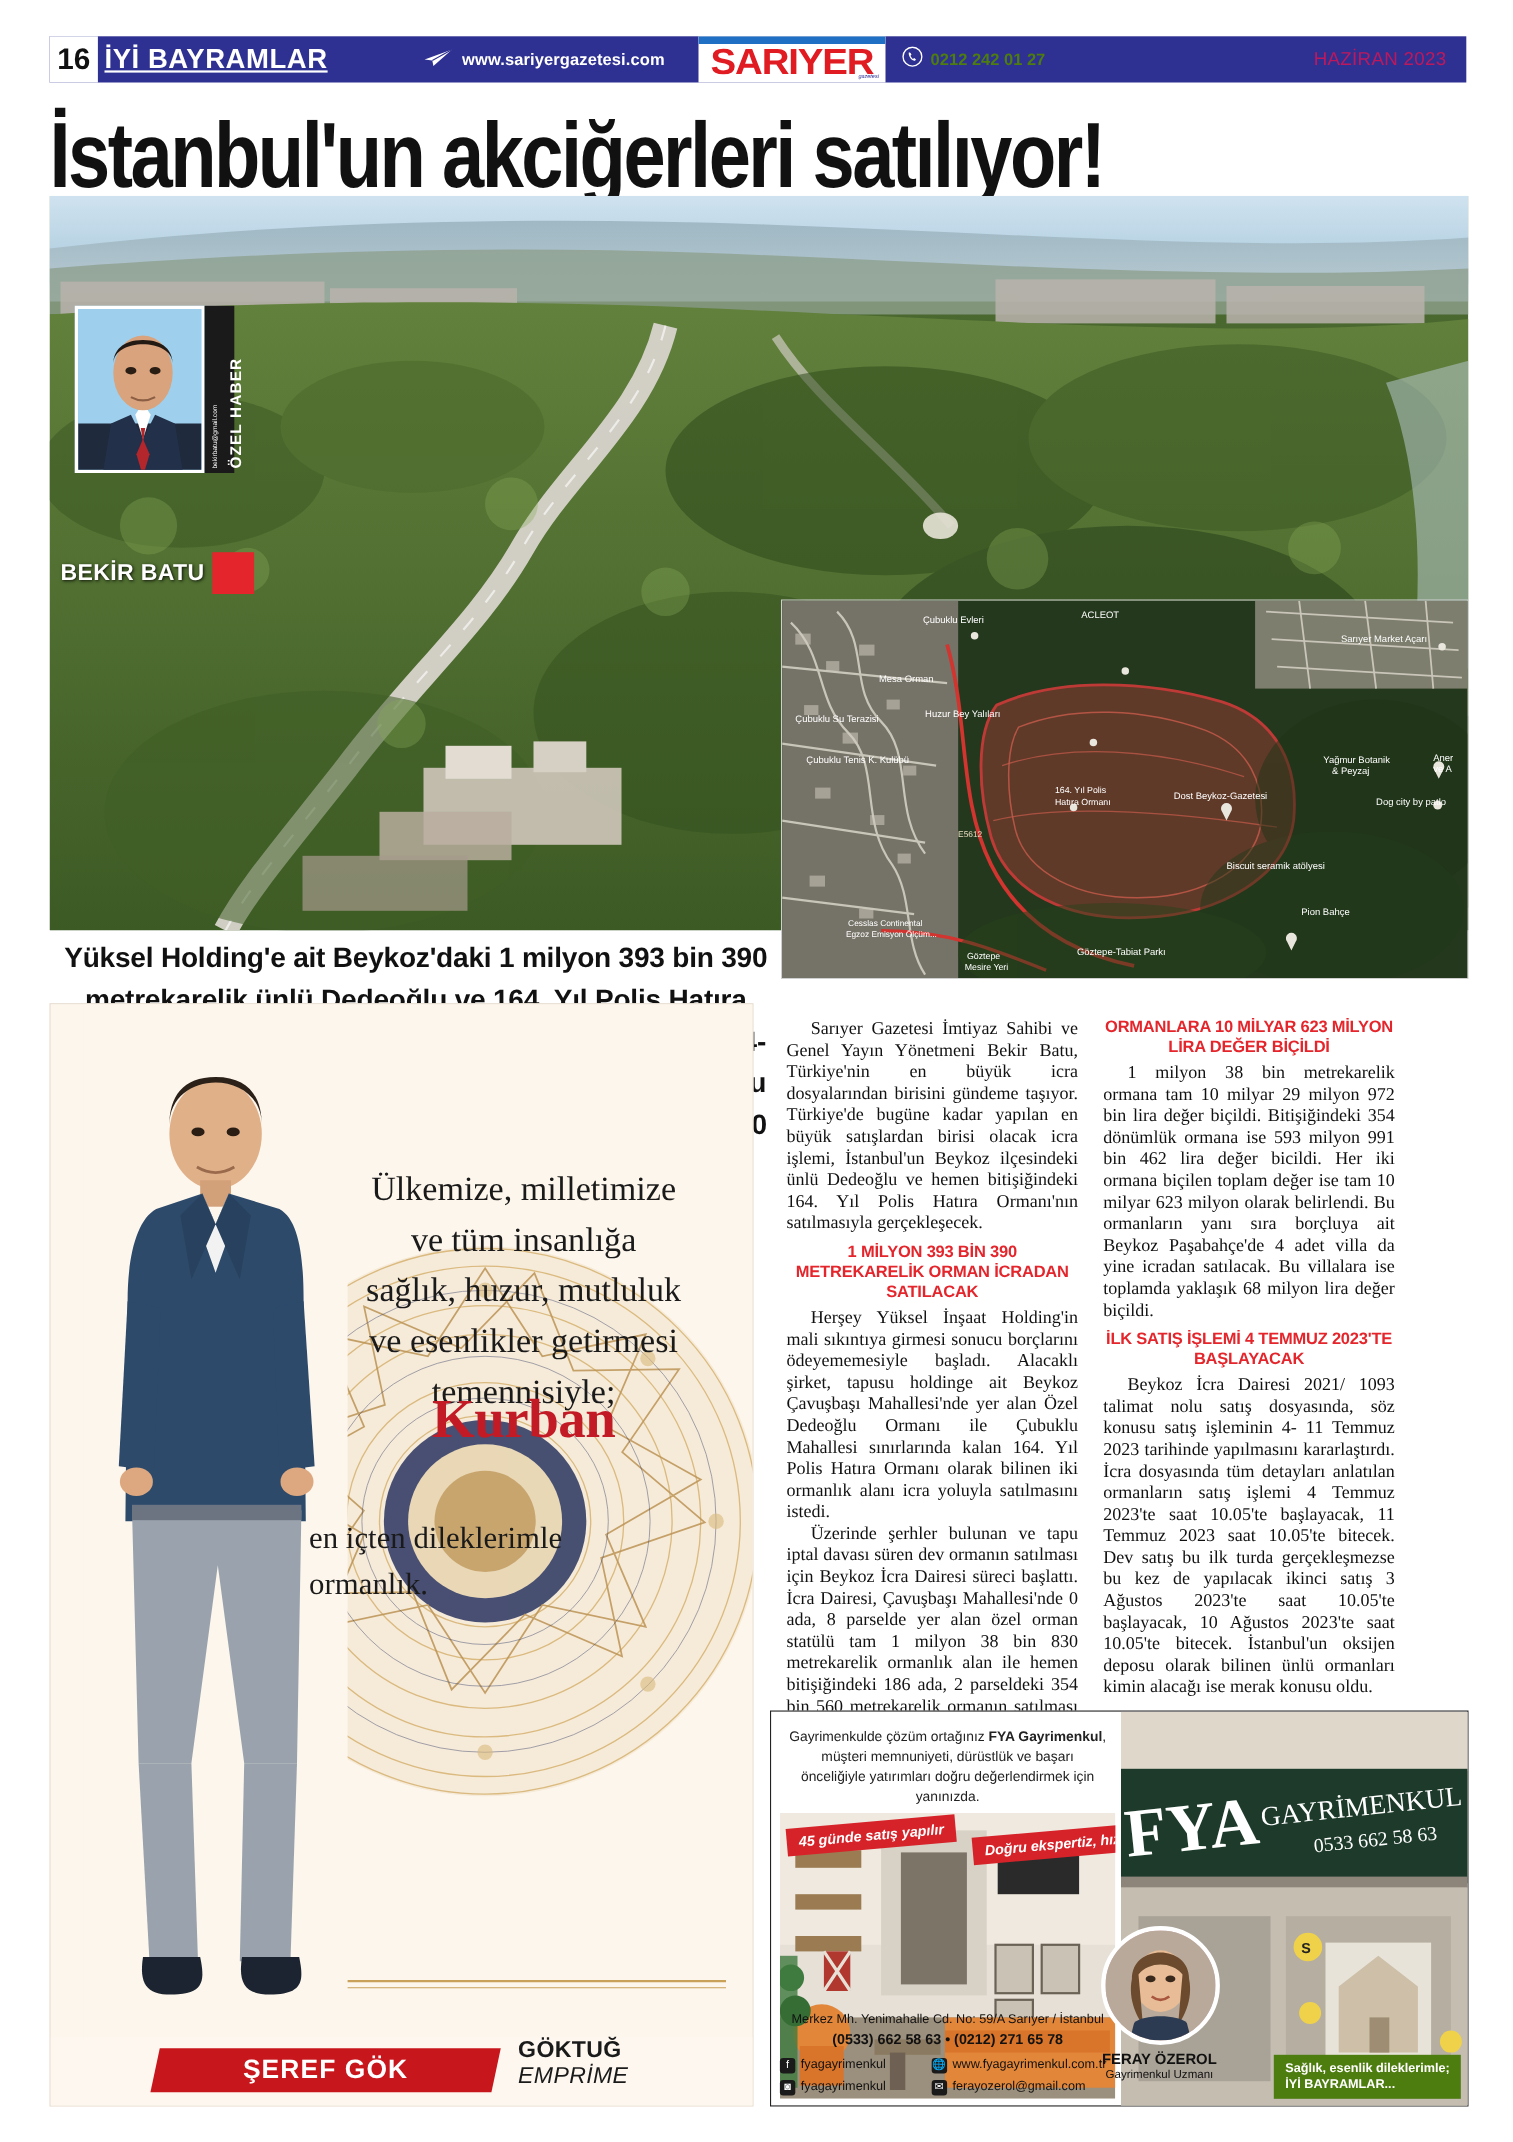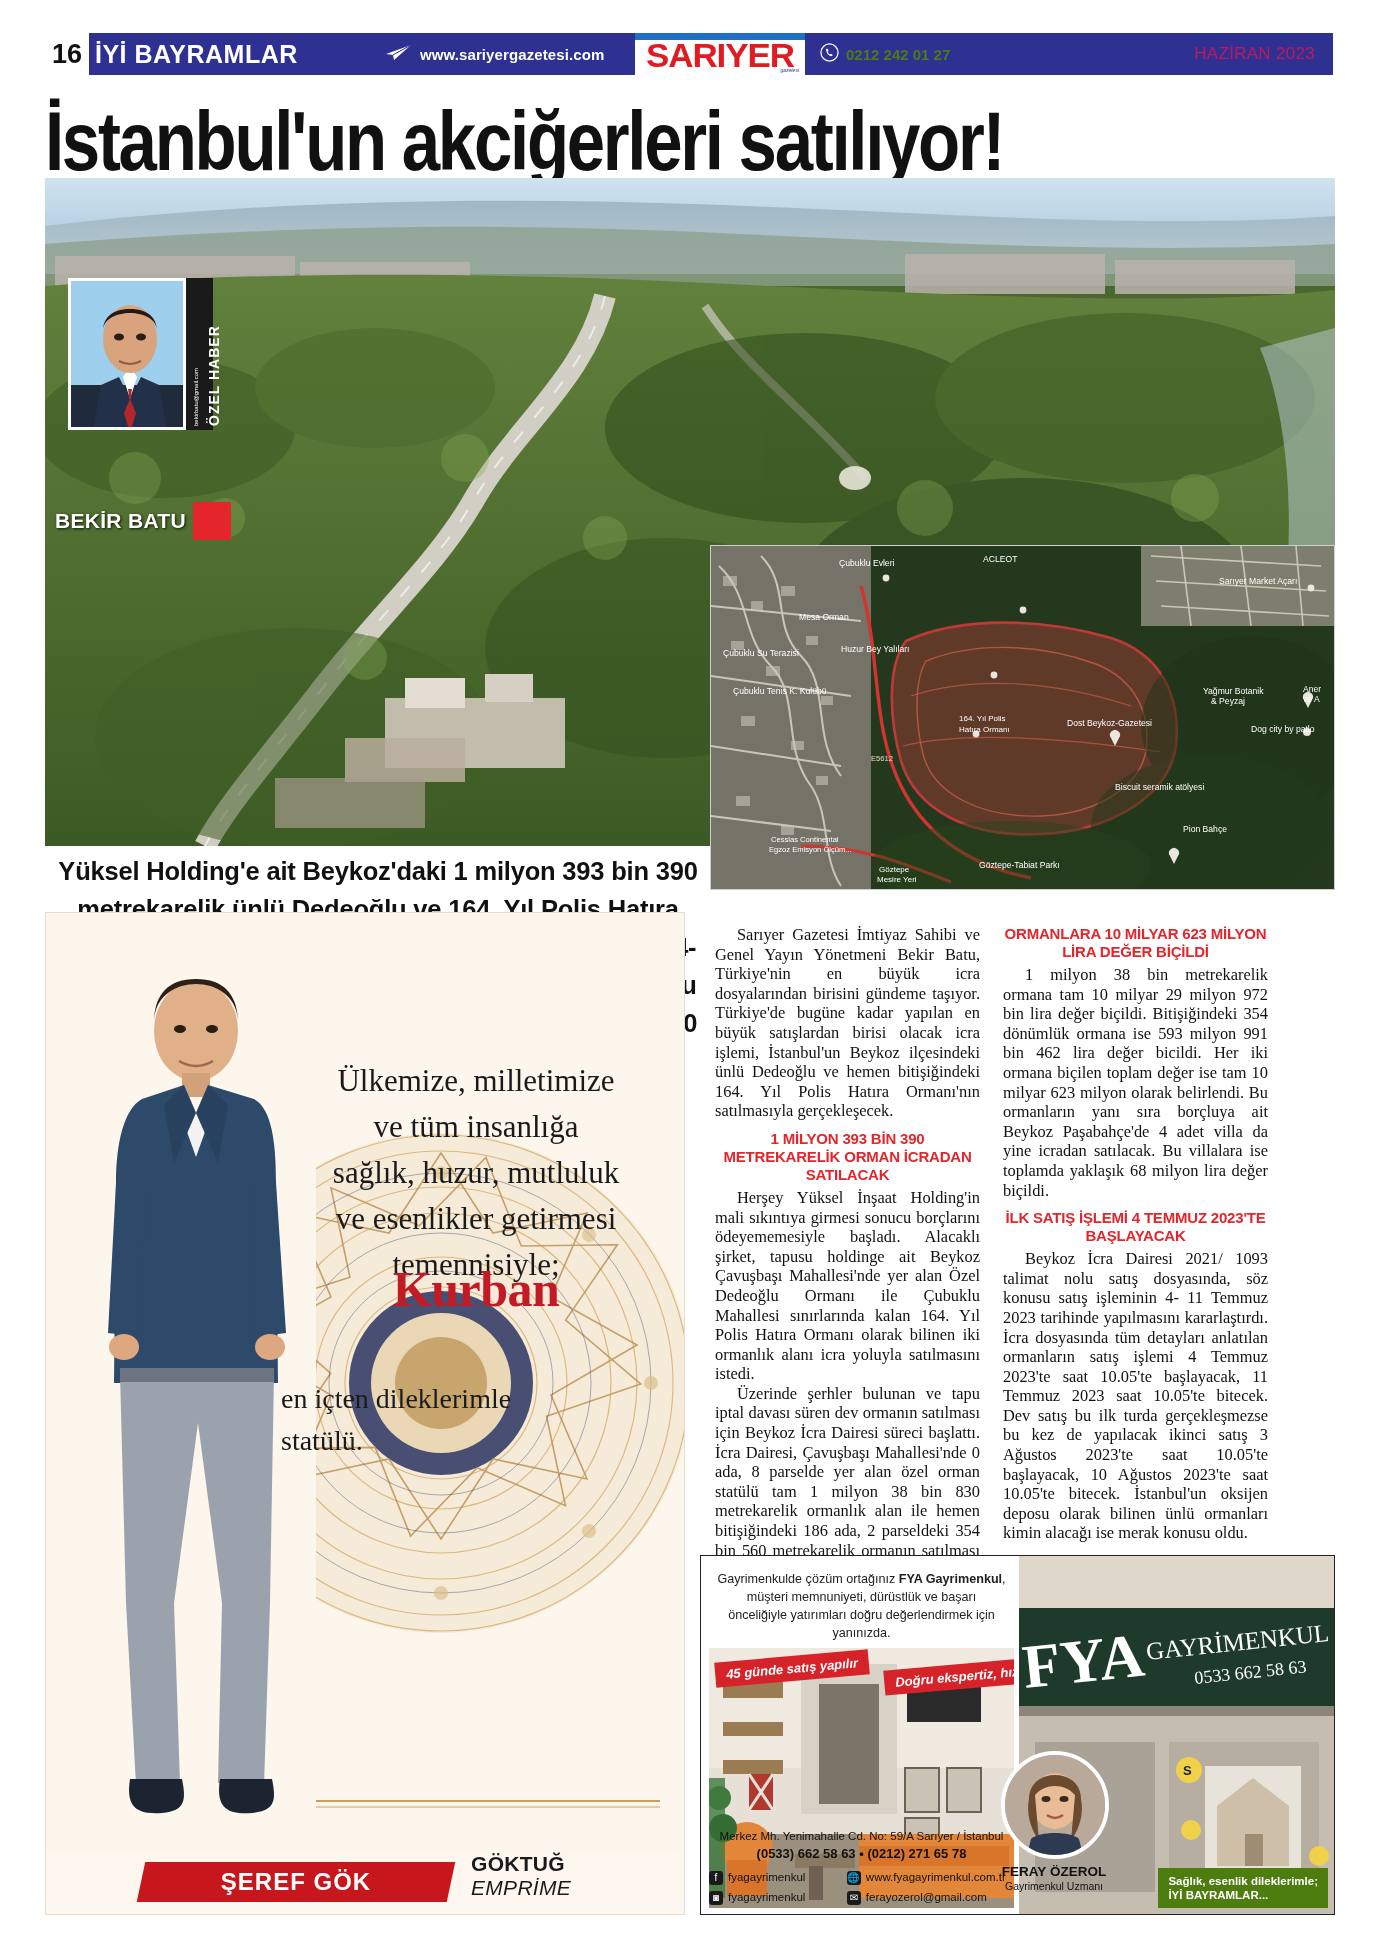--- a/index.html
+++ b/index.html
@@ -17,21 +17,21 @@
     background: #2f3192; display: flex; align-items: center;
   }
   .pagenum {
     position: absolute; left: 45px; top: 33px; width: 44px; height: 42px;
     background:#ffffff; color:#111; font-weight: 800; font-size: 27px;
     display:flex; align-items:center; justify-content:center;
     font-family: "Liberation Sans", sans-serif;
   }
   .bayram-label {
     position:absolute; left:95px; top:33px; height:42px; display:flex; align-items:center;
-    color:#fff; font-weight:800; font-size:25px; letter-spacing:.5px;
+    color:#fff; font-weight:800; font-size:25px; letter-spacing:.5px;text-decoration:underline;
   }
   .site-wrap {
     position:absolute; left:385px; top:33px; height:42px; display:flex; align-items:center; gap:7px;
   }
   .plane-icon { width:28px; height:20px; color:#fff; }
   .site-url { color:#fff; font-size:15px; font-weight:600; letter-spacing:.1px; }
   .logo-box {
     position:absolute; left:635px; top:33px; width:170px; height:42px;
     background:#ffffff; overflow:hidden;
   }
@@ -541,21 +541,21 @@
       <div>ve tüm insanlığa</div>
       <div>sağlık, huzur, mutluluk</div>
       <div>ve esenlikler getirmesi</div>
       <div>temennisiyle;</div>
     </div>
     <div class="ad-kurban">
       <div>Kurban</div>
     </div>
     <div class="ad-closing">
       <div>en içten dileklerimle</div>
-      <div>statülü.</div>
+      <div>ormanlık.</div>
     </div>
 
     <div class="ad-footer">
       <div class="ad-footer-red">
         <span>ŞEREF GÖK</span>
       </div>
       <div class="ad-footer-brand">
         <span>GÖKTUĞ</span>
         <i>EMPRİME</i>
       </div>

